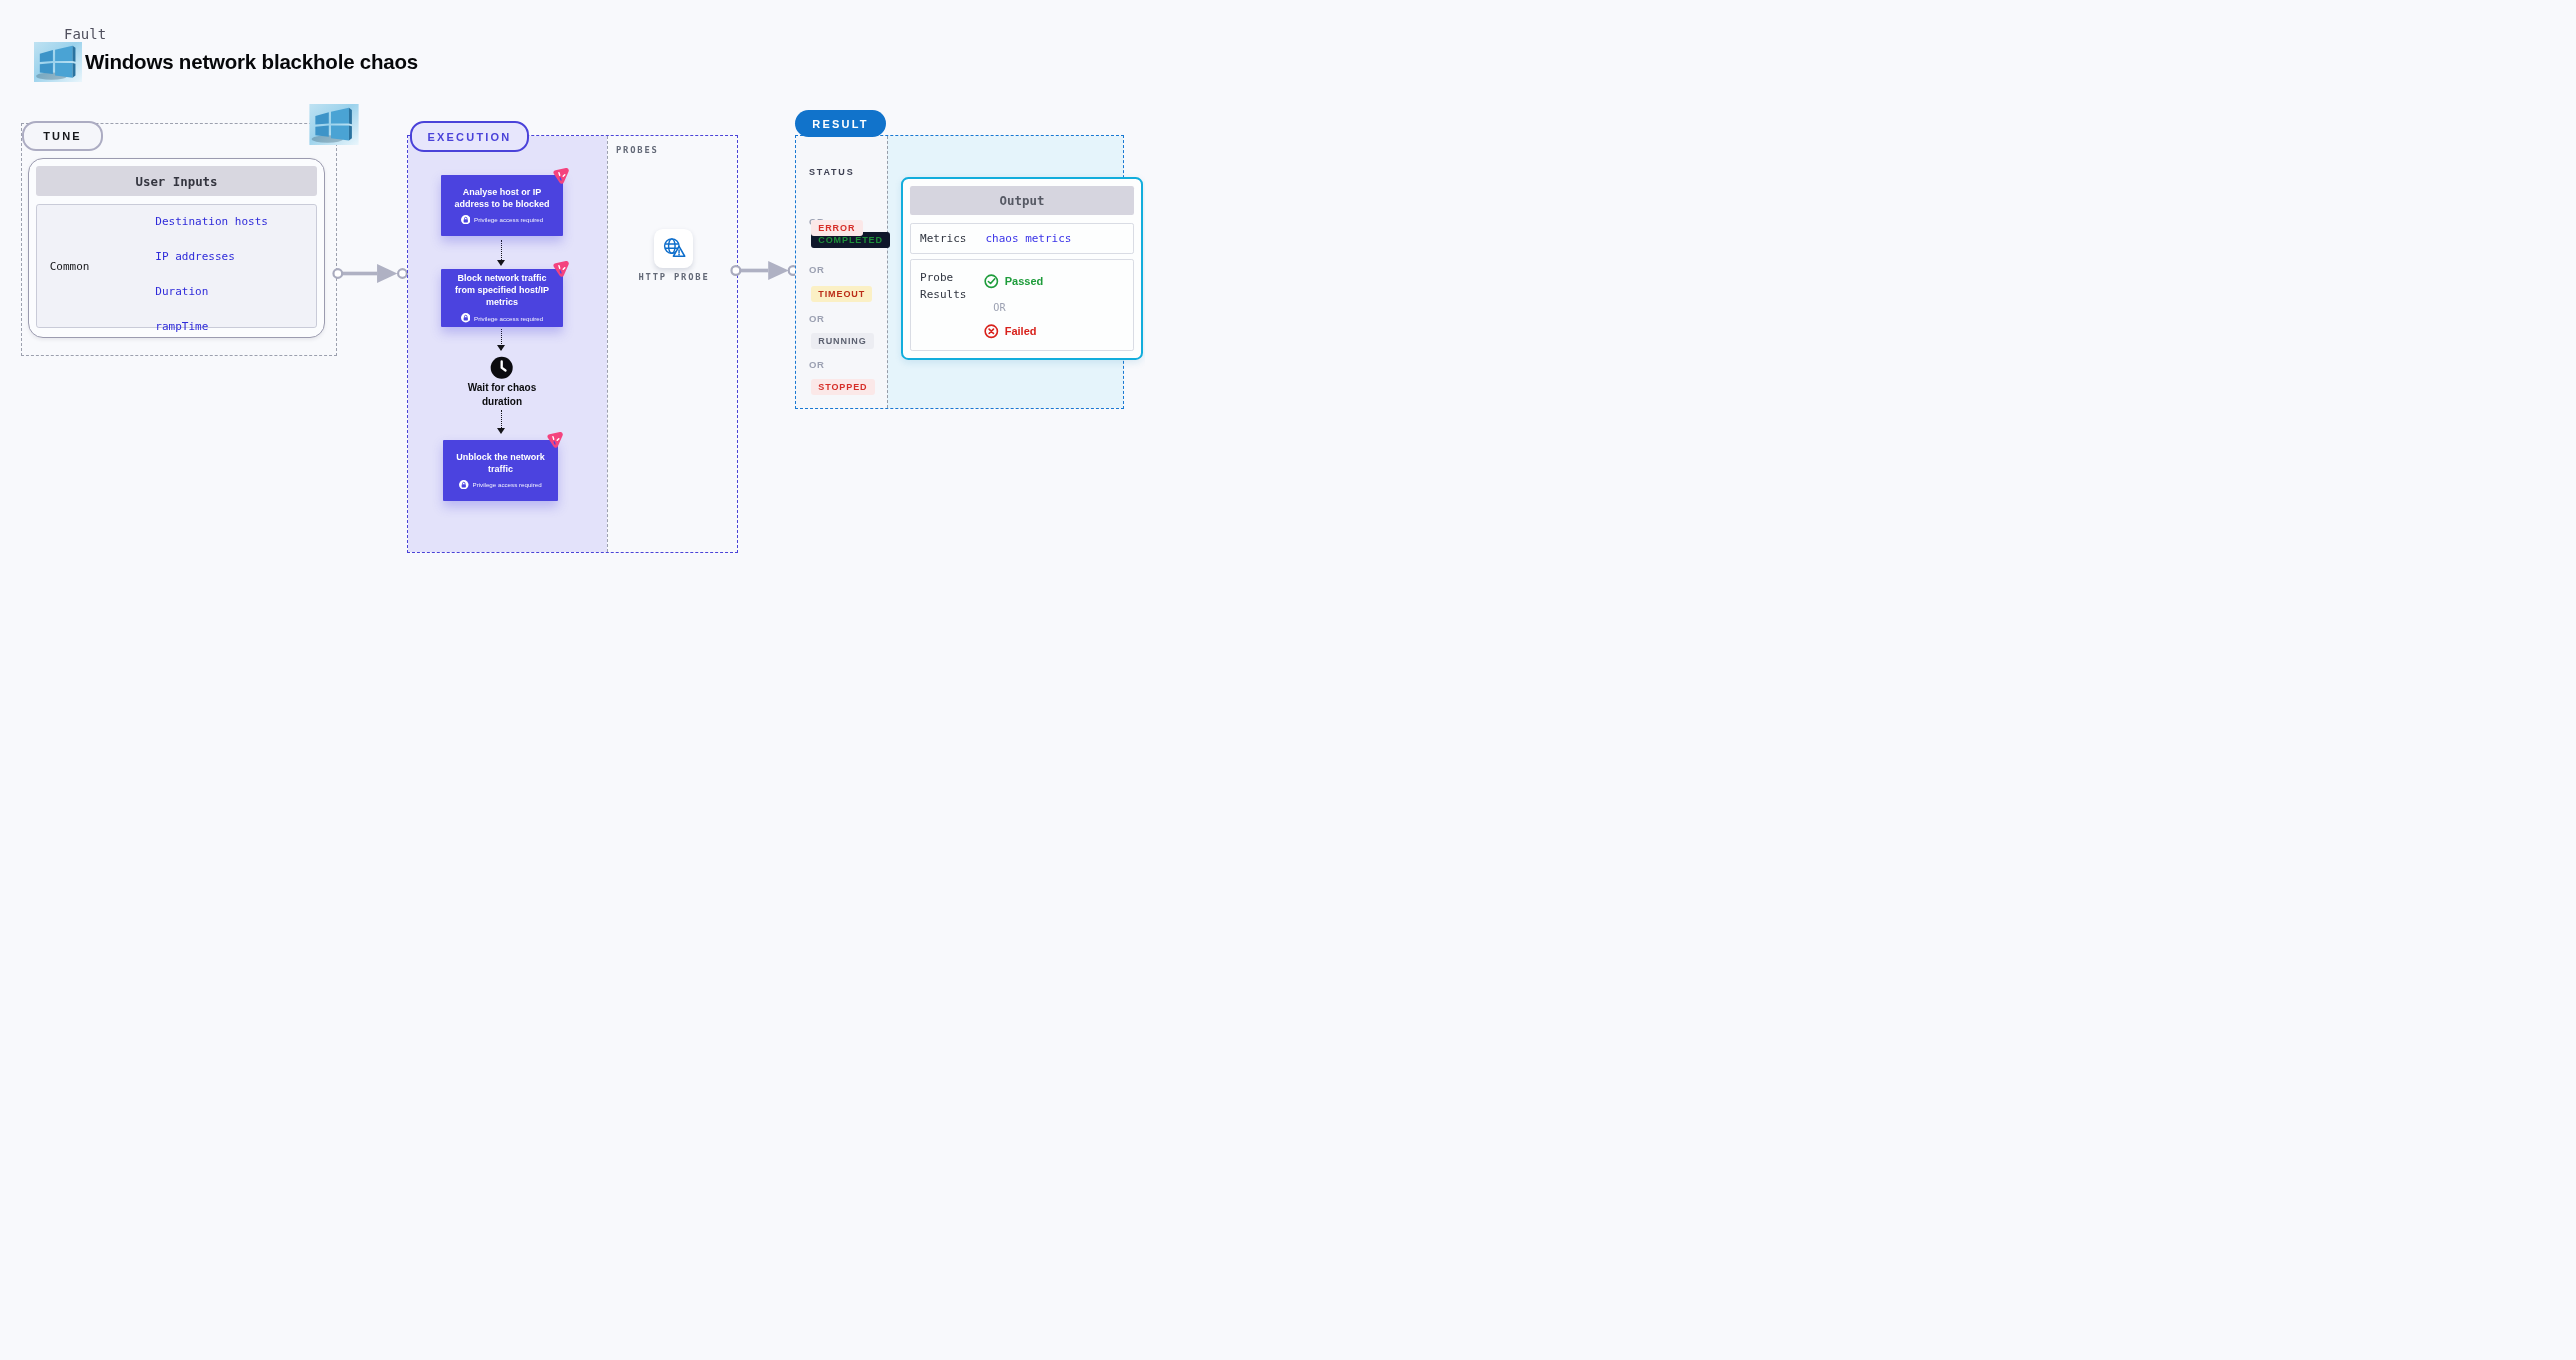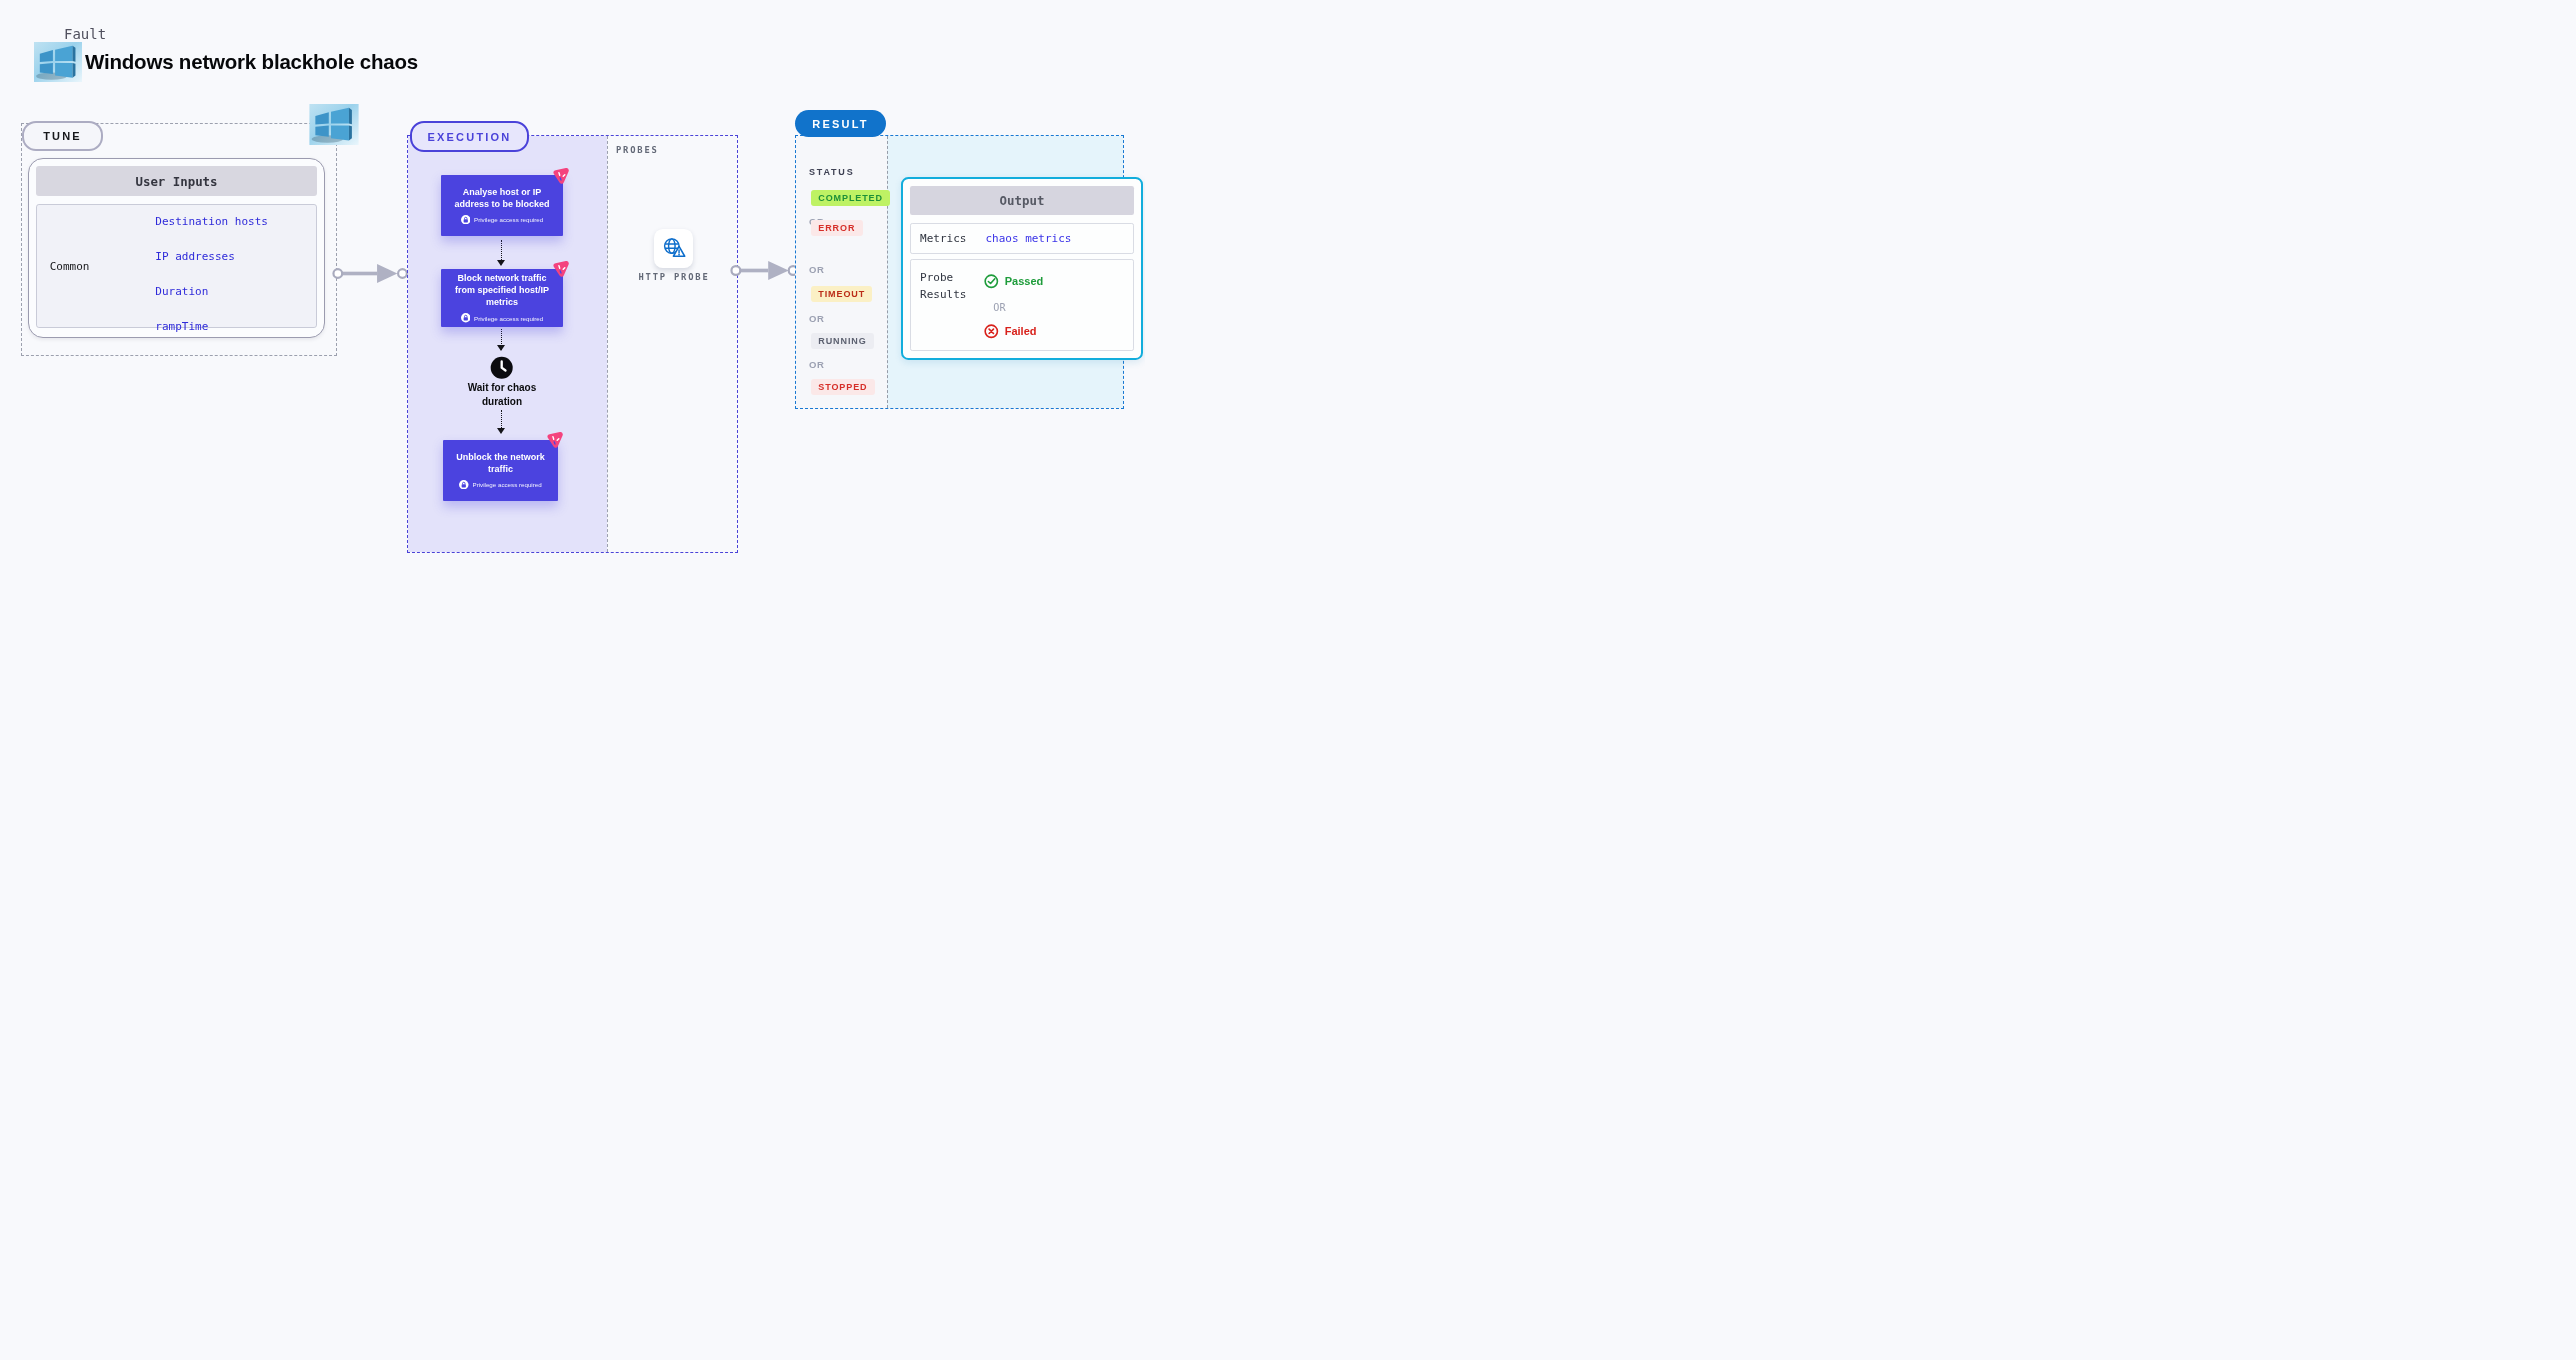--- a/index.html
+++ b/index.html
@@ -64,21 +64,21 @@
               box-shadow:0 2.2px 5.8px rgba(30,40,80,.14);display:flex;align-items:center;justify-content:center;}
   .probe-label{left:623px;top:272px;width:102px;text-align:center;}
 
   
   .result-box{left:795px;top:135px;width:327px;height:272px;border:1.8px dashed #1878D2;background:#F6F7FA;}
   .result-fill{position:absolute;left:91px;top:0;right:0;height:100%;background:#E5F4FB;}
   .result-divider{position:absolute;left:91px;top:0;height:100%;border-left:1.1px dashed #979CA8;}
   .status-title{left:809px;top:167px;font-weight:bold;font-size:9px;letter-spacing:1.8px;color:#3E4153;}
   .badge{display:inline-block;padding:2.9px 7.3px;border-radius:2.9px;font-weight:bold;font-size:9px;
          letter-spacing:0.9px;}
-  .badge-success{background:#bef264;color:#1D9038;}
+  .badge-success{background:#0f172a;color:#1D9038;margin-top:42px;}
   .badge-error{background:#FBE8E8;color:#D62E28;}
   .badge-warning{background:#FBF0C5;color:#BB2D18;}
   .badge-neutral{background:#ECEDF2;color:#5C6170;}
   .or-label{font-weight:bold;font-size:9.5px;letter-spacing:0.7px;color:#9CA1B2;}
 
   .output-card{left:901px;top:177px;width:210px;height:179px;background:#FDFEFE;border:2.2px solid #12ADDC;
                border-radius:7.3px;box-shadow:0 2.2px 7.3px rgba(20,120,180,.12);padding-left:28px;}
   .output-header{position:absolute;left:7.3px;right:7.3px;top:7.3px;height:29px;background:#D6D5DF;border-radius:2.2px;
                  display:flex;align-items:center;justify-content:center;
                  font-family:"DejaVu Sans Mono",monospace;font-size:12.4px;font-weight:bold;color:#565964;}

